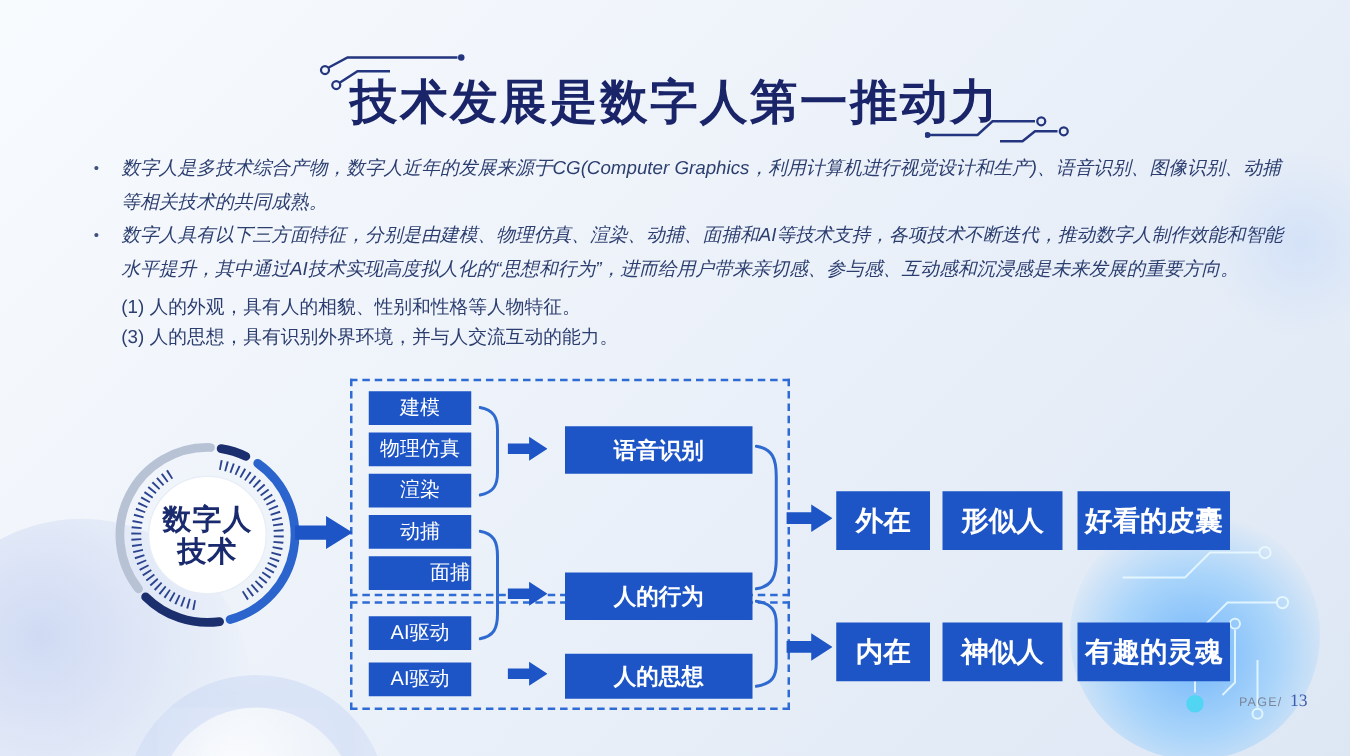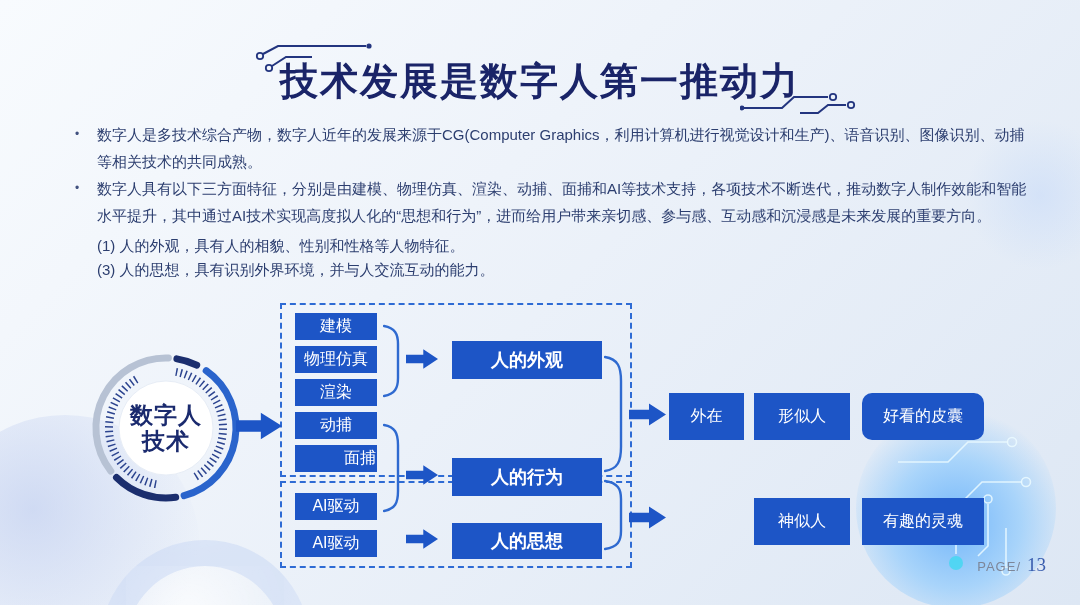--- a/index.html
+++ b/index.html
@@ -22,44 +22,44 @@
   
   .title{position:absolute;left:0;top:56px;width:100%;text-align:center;
     font-size:38px;font-weight:bold;color:#1a2468;letter-spacing:2px;}
   .circuit-left{left:252px;top:40px;}
   .circuit-right{left:740px;top:86px;}
   
   .body-text{position:absolute;left:75px;top:121px;width:958px;
     color:#2c3e6f;font-size:15px;line-height:27px;}
   .bullet-row{display:flex;}
   .bullet-marker{width:22px;flex:0 0 22px;font-size:12px;color:#41517f;}
-  .bullet-text{flex:1;}
+  .bullet-text{flex:1;font-style:italic;}
   .numbered{margin-left:22px;line-height:23.5px;}
   .numbered.first{margin-top:5px;}
   
   .dashed-rect{position:absolute;border:2px dashed #2e6bd4;box-sizing:border-box;}
   .rect1{left:280px;top:303px;width:352px;height:174px;}
   .rect2{left:280px;top:481px;width:352px;height:87px;}
   .box{position:absolute;background:#1d55c6;color:#ffffff;display:flex;
     align-items:center;justify-content:center;box-sizing:border-box;}
   .tech-box{left:295px;width:82px;height:27px;font-size:16px;font-weight:500;}
   .feature-box{left:452px;width:150px;height:38px;font-size:18px;font-weight:bold;}
-  .result-box{height:47px;font-size:16px;font-weight:400;}
+  .result-box{height:47px;font-size:22px;font-weight:700;}
   .arrow{position:absolute;background:#1d55c6;
     clip-path:polygon(0 31%,54% 31%,54% 6%,100% 50%,54% 94%,54% 69%,0 69%);}
   .bracket{position:absolute;}
   
   .hub{position:absolute;left:88px;top:350px;width:156px;height:156px;}
   .hub-label{position:absolute;inset:0;display:flex;flex-direction:column;
     align-items:center;justify-content:center;font-size:23px;font-weight:bold;
     color:#1a2a6e;line-height:1.15;letter-spacing:1px;}
   
   .footer{position:absolute;right:34px;top:554px;display:flex;align-items:baseline;gap:6px;}
-  .page-label{font-size:13px;color:#7d8699;letter-spacing:1px;}
-  .page-number{font-size:19px;color:#3a5dae;font-family:"Liberation Serif","DejaVu Serif",serif;}
+  .page-label{font-size:10px;color:#7d8699;letter-spacing:1px;}
+  .page-number{font-size:14px;color:#3a5dae;font-family:"Liberation Serif","DejaVu Serif",serif;}
 </style>
 </head>
 <body>
 
 <div class="slide">
 
   <div class="decor bubble-big"></div>
   <div class="decor bubble-ring"></div>
   <div class="decor glow-right"></div>
   <div class="decor circuit-sphere"></div>
@@ -153,27 +153,28 @@
   </svg>
 
   <div class="box tech-box" style="top:313px;">建模</div>
   <div class="box tech-box" style="top:346px;">物理仿真</div>
   <div class="box tech-box" style="top:379px;">渲染</div>
   <div class="box tech-box" style="top:412px;">动捕</div>
   <div class="box tech-box" style="top:445px;padding-left:48px;">面捕</div>
   <div class="box tech-box" style="top:493px;">AI驱动</div>
   <div class="box tech-box" style="top:530px;">AI驱动</div>
 
-  <div class="box feature-box" style="top:341px;">人的外观</div>
+  <div class="box feature-box" style="top:341px;">语音识别</div>
   <div class="box feature-box" style="top:458px;">人的行为</div>
   <div class="box feature-box" style="top:523px;height:36px;">人的思想</div>
 
   <div class="box result-box" style="left:669px;top:393px;width:75px;">外在</div>
   <div class="box result-box" style="left:754px;top:393px;width:96px;">形似人</div>
-  <div class="box result-box" style="left:862px;top:393px;width:122px;border-radius:10px;">好看的皮囊</div>
+  <div class="box result-box" style="left:862px;top:393px;width:122px;">好看的皮囊</div>
+  <div class="box result-box" style="left:669px;top:498px;width:75px;">内在</div>
   <div class="box result-box" style="left:754px;top:498px;width:96px;">神似人</div>
   <div class="box result-box" style="left:862px;top:498px;width:122px;">有趣的灵魂</div>
 
   <div class="footer">
     <span class="page-label">PAGE/</span>
     <span class="page-number">13</span>
   </div>
 
 </div>
 

